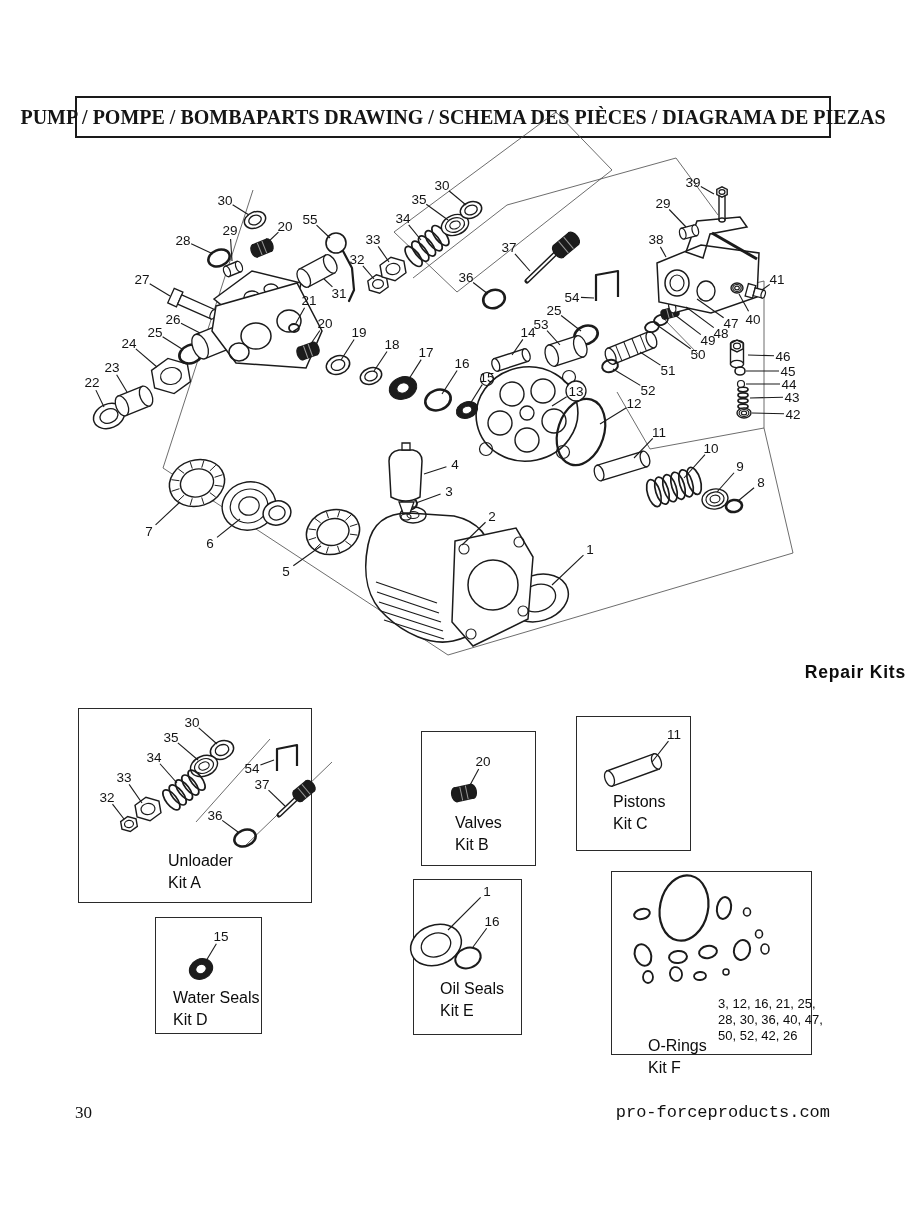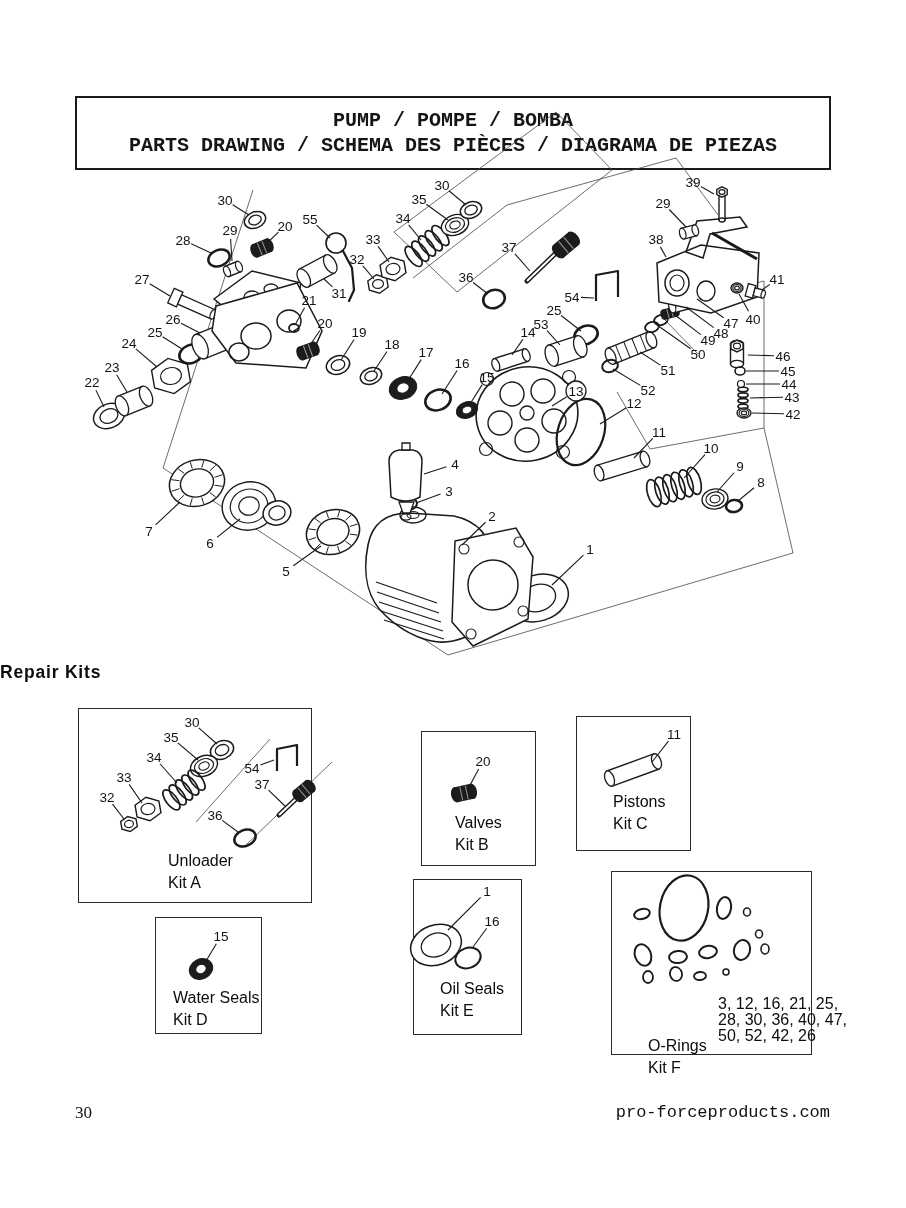--- a/index.html
+++ b/index.html
@@ -1,27 +1,27 @@
 <!DOCTYPE html>
 <html><head>
 <meta charset="utf-8">
 <style>
   html,body{margin:0;padding:0;background:#fff}
   .page{position:relative;width:906px;height:1208px;background:#ffffff;overflow:hidden;
         font-family:"Liberation Sans",sans-serif;color:#111}
-  .titlebox{position:absolute;left:75px;top:96px;width:756px;height:74px;border:2px solid #1a1a1a;
-        box-sizing:border-box;display:flex;flex-direction:column;justify-content:center;align-items:center;
-        font-family:Liberation Mono, monospace;font-weight:bold;color:#151515;line-height:25px}
+  .titlebox{position:absolute;left:75px;top:96px;width:756px;height:42px;border:2px solid #1a1a1a;
+        box-sizing:border-box;display:flex;justify-content:center;align-items:center;
+        font-family:Liberation Serif, serif;font-weight:bold;color:#151515;line-height:25px}
   .titlebox .tl{font-size:20px;white-space:nowrap}
-  .heading{position:absolute;left:0;right:0;top:662px;text-align:left;font-weight:bold;
+  .heading{position:absolute;left:0;right:0;top:662px;text-align:right;font-weight:bold;
         font-size:17.5px;letter-spacing:.8px;color:#0d0d0d}
   .kitbox{position:absolute;border:1.6px solid #2a2a2a;box-sizing:border-box;background:transparent}
   .kitlabel{position:absolute;font-size:16px;color:#0c0c0c;line-height:22px}
   .kitlabel span{display:block}
-  .kitnums{position:absolute;font-size:16px;color:#0c0c0c;line-height:16px}
+  .kitnums{position:absolute;font-size:13px;color:#0c0c0c;line-height:16px}
   .kitnums span{display:block}
   .pagenum{position:absolute;left:75px;top:1103px;font-family:"Liberation Serif",serif;font-size:17px}
   .website{position:absolute;right:76px;top:1103px;font-family:Liberation Mono, monospace;font-size:17px}
   svg.overlay{position:absolute;left:0;top:0;z-index:3;pointer-events:none}
   svg.overlay text{font-family:"Liberation Sans",sans-serif;font-size:13.5px;fill:#141414}
 </style>
 </head>
 <body>
 
 <div class="page">

